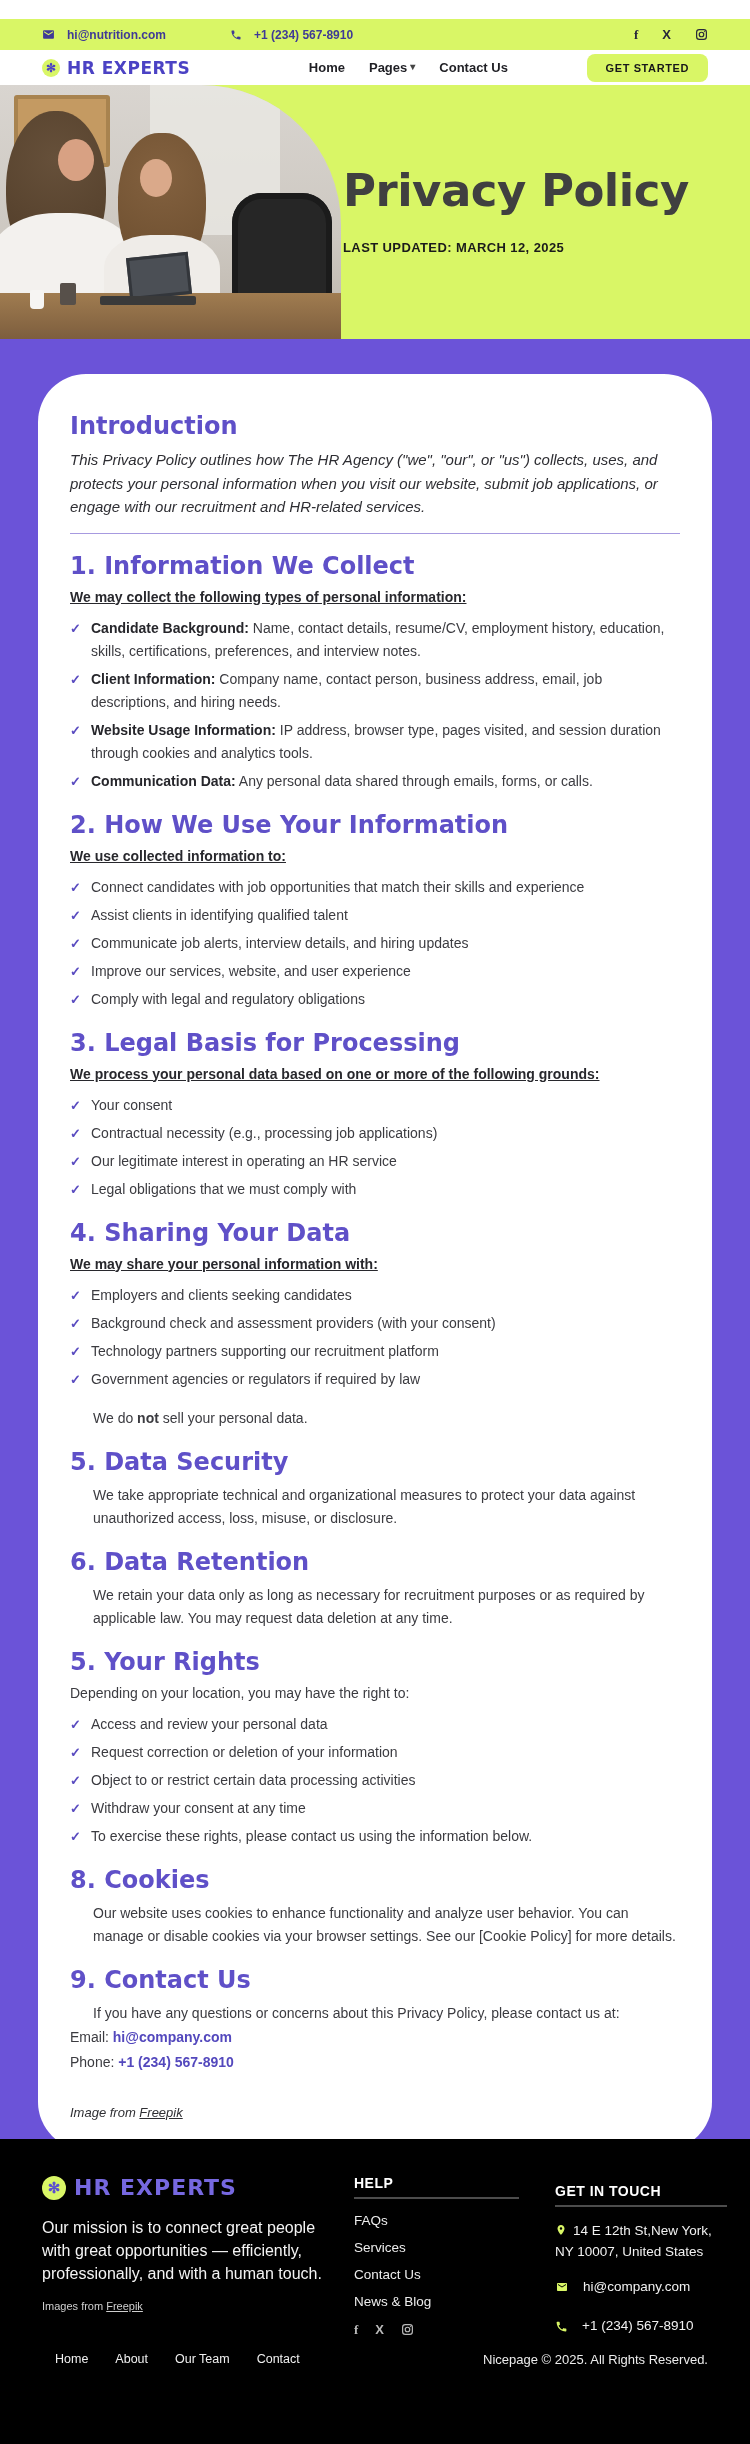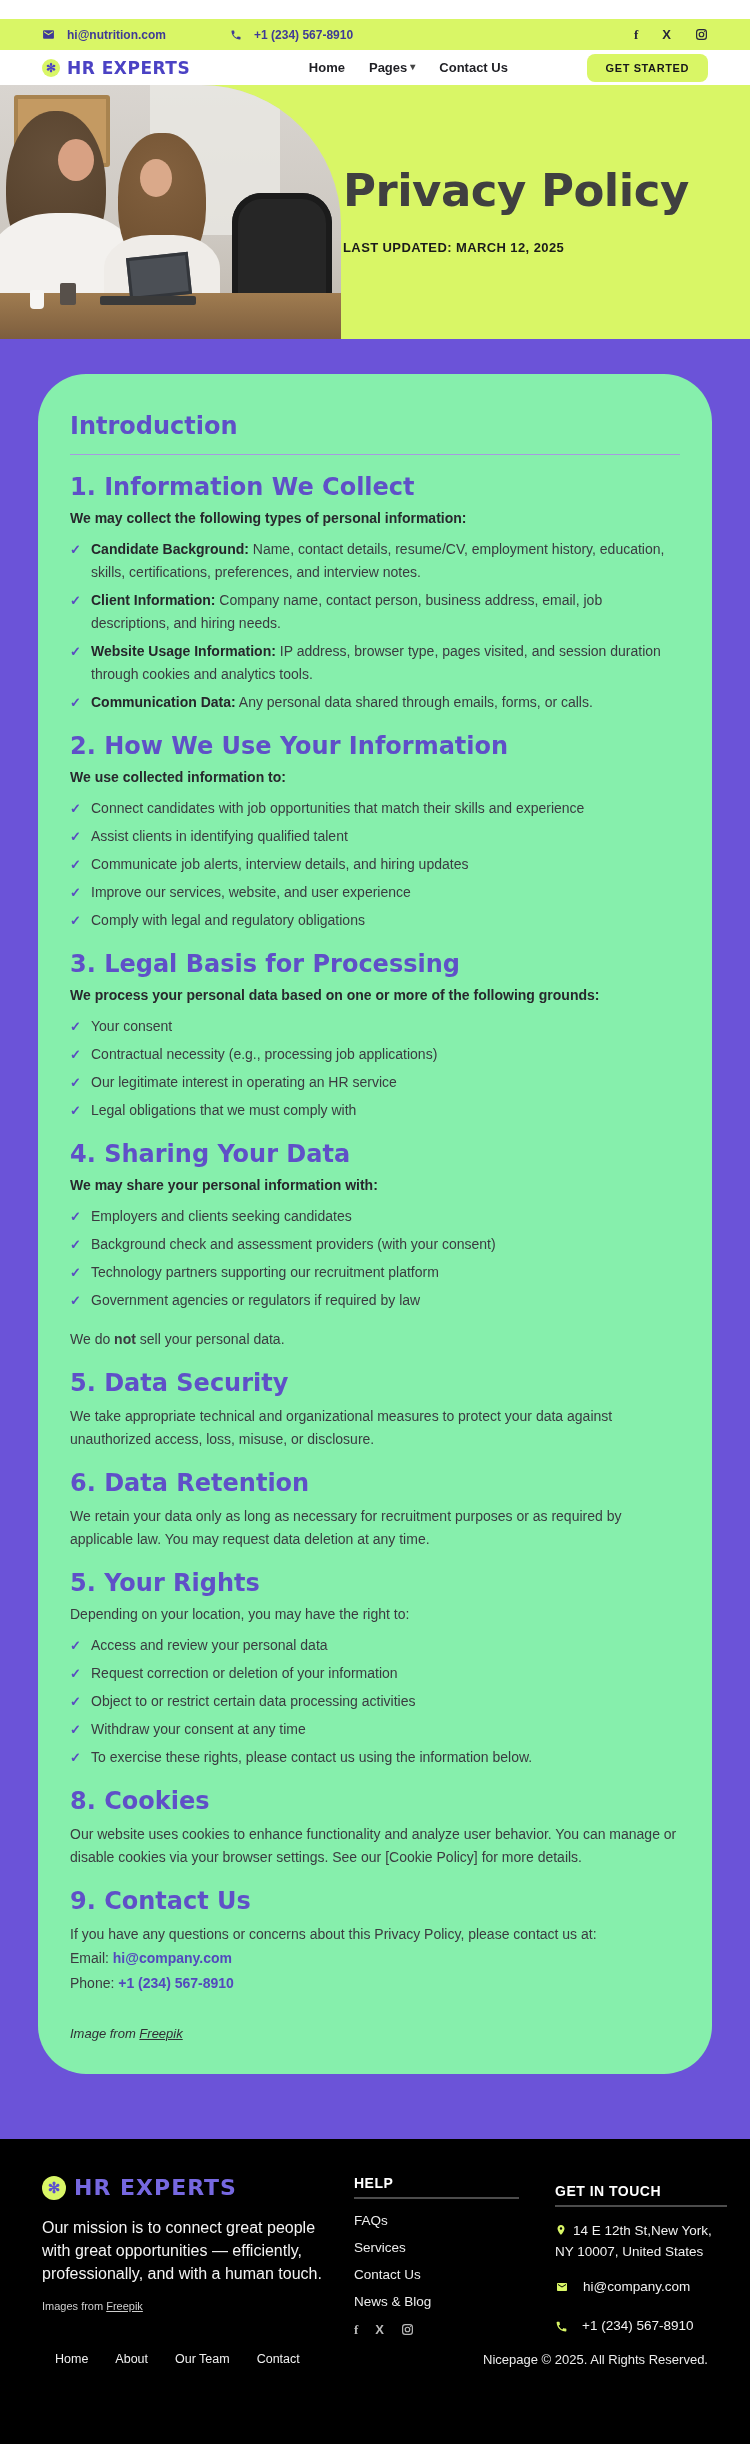--- a/index.html
+++ b/index.html
@@ -41,28 +41,28 @@
   .ph-screen { left:128px; bottom:42px; width:62px; height:42px; background:#4b4f55; transform:rotate(-6deg); border:3px solid #33363b; }
   .ph-kbd { left:100px; bottom:34px; width:96px; height:9px; background:#3a3a3a; border-radius:2px; }
   .ph-cup { left:30px; bottom:30px; width:14px; height:19px; background:#f6f5f3; border-radius:2px 2px 4px 4px; }
   .ph-pens { left:60px; bottom:34px; width:16px; height:22px; background:#57504a; border-radius:2px; }
   .hero-copy { position:absolute; left:343px; top:82px; }
   .hero-title { font-family:"DejaVu Sans", sans-serif; font-size:45px; font-weight:bold; color:#404040; letter-spacing:-.5px; line-height:1.05;text-align:right; }
   .hero-updated { margin-top:26px; font-size:13px; font-weight:bold; letter-spacing:.4px; color:#1b1b1b; }
 
   
   .policy-band { height:1800px; background:#6b53d8; padding:35px 38px 0; }
-  .card { background:#86efac; border-radius:48px; padding:38px 32px 30px; min-height:1700px; }
+  .card { background:#ffffff; border-radius:48px; padding:38px 32px 30px; min-height:1700px; }
   .sec-h { font-family:"DejaVu Sans", sans-serif; font-size:24px; font-weight:600; color:#5f50c8; line-height:28px; margin:18px 0 8px; }
   .sec-h.first { margin-top:0; }
   .intro-p { font-size:15px; font-style:italic; color:#2e2e33; line-height:23.5px; margin-top:4px; }
   .divider { border:none; border-top:1px solid #a79ae0; margin:14px 0 0; }
   .lead { font-size:14px; color:#3b3b40; line-height:19px; margin-bottom:10px; }
-  .lead-bold { font-weight:bold; color:#28282d; }
-  .body-p { font-size:14px; color:#3b3b40; line-height:23px; margin-top:8px; }
+  .lead-bold { font-weight:bold; color:#28282d;text-decoration:underline; }
+  .body-p { font-size:14px; color:#3b3b40; line-height:23px; margin-top:8px;margin-left:23px; }
   .note { margin-top:16px; }
   .blist { list-style:none; margin:2px 0 0; }
   .bitem { display:flex; font-size:14px; line-height:23px; margin-bottom:5px; }
   .check { width:21px; flex:none; color:#5a4cc0; font-weight:bold; font-size:13px; }
   .btext { flex:1; color:#3b3b40; }
   .bpre { color:#26262b; }
   .cline { font-size:14px; color:#3b3b40; line-height:25px; }
   .plink { color:#5348bd; font-weight:bold; }
   .credit { margin-top:30px; font-size:13px; font-style:italic; color:#2f2f33; }
   .credit a { text-decoration:underline; }
@@ -164,20 +164,21 @@
   </div>
   <div class="hero-copy">
     <h1 class="hero-title">Privacy Policy</h1>
     <div class="hero-updated">LAST UPDATED: MARCH 12, 2025</div>
   </div>
 </section>
 
 <main class="policy-band">
   <div class="card">
     <h2 class="sec-h first">Introduction</h2>
+    <p class="intro-p">This Privacy Policy outlines how The HR Agency ("we", "our", or "us") collects, uses, and protects your personal information when you visit our website, submit job applications, or engage with our recruitment and HR-related services.</p>
     <hr class="divider">
     <div>
         <section class="psec">
           <h2 class="sec-h">1. Information We Collect</h2>
           <p class="lead lead-bold">We may collect the following types of personal information:</p>
           <ul class="blist">
             <li class="bitem">
               <span class="check">✓</span>
               <span class="btext"><b class="bpre">Candidate Background:</b> Name, contact details, resume/CV, employment history, education, skills, certifications, preferences, and interview notes.</span>
             </li>

